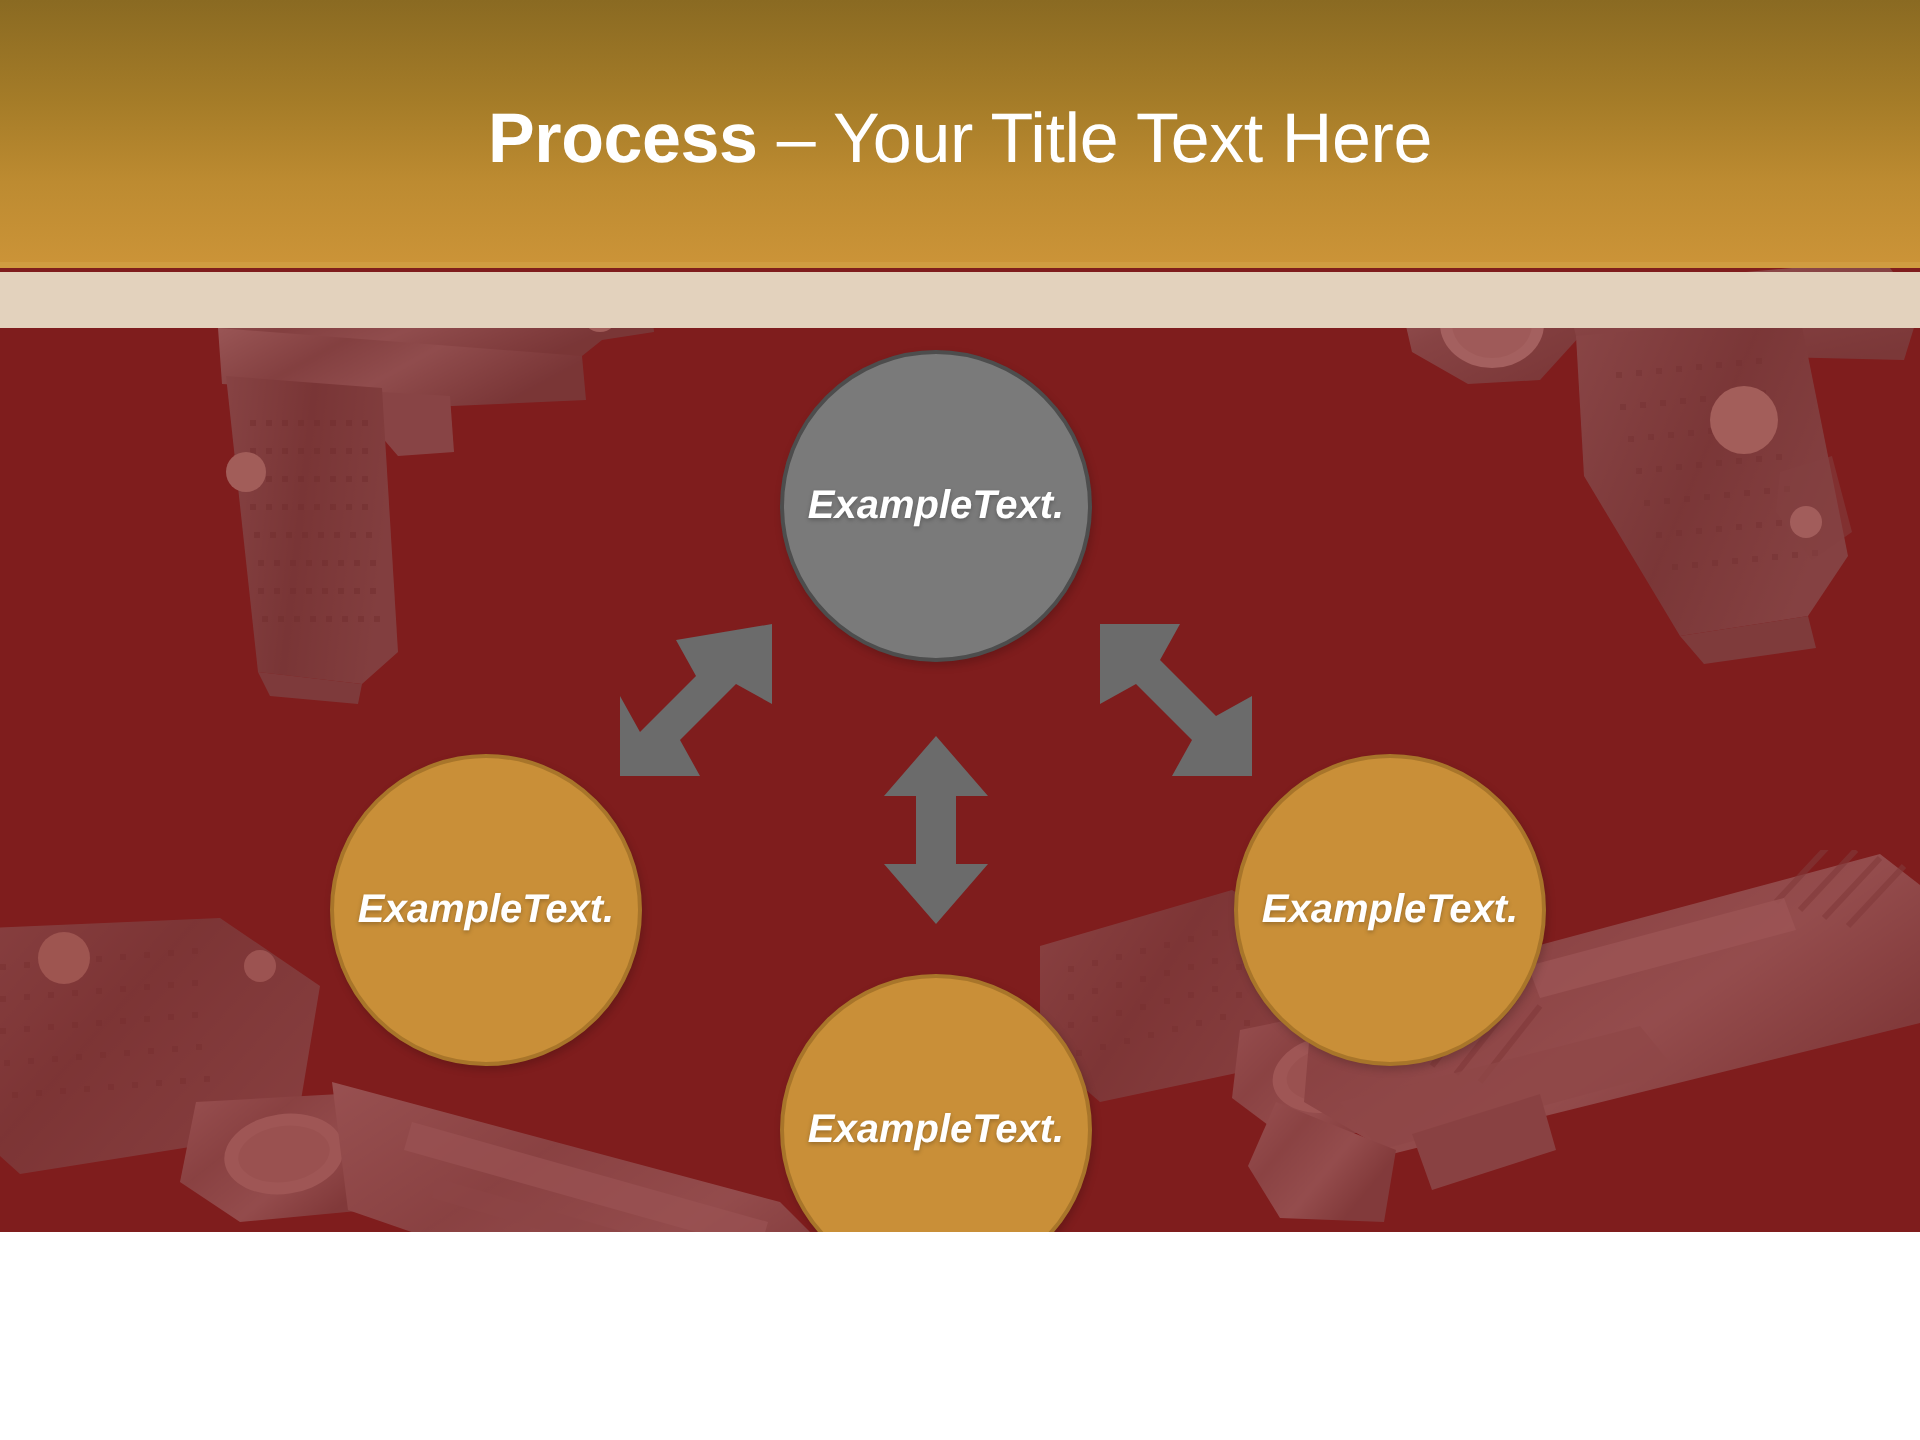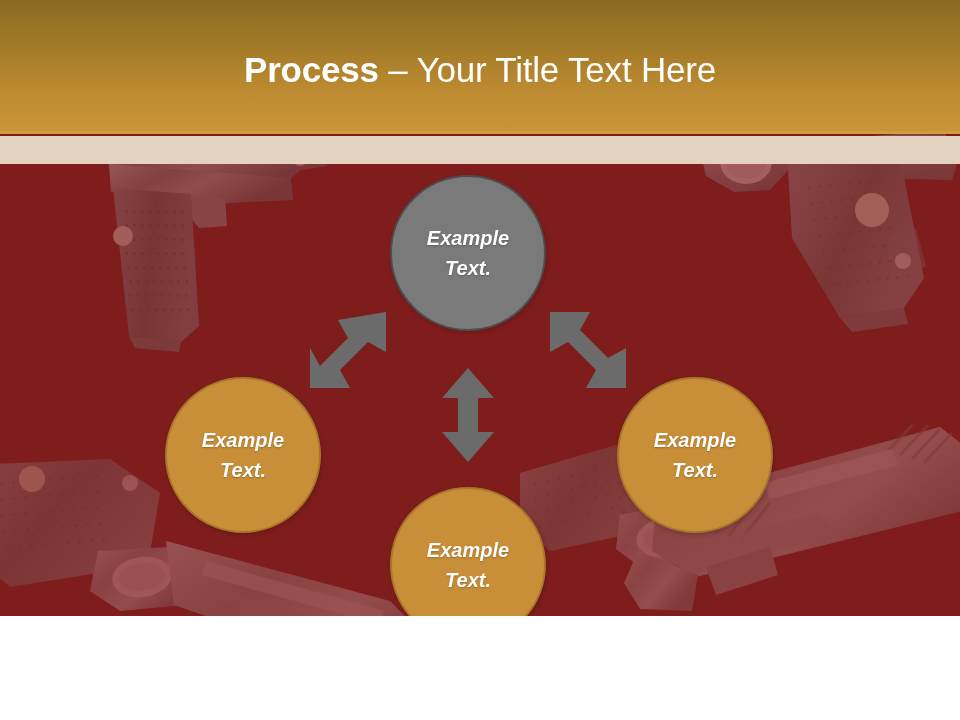--- a/index.html
+++ b/index.html
@@ -76,21 +76,21 @@
   }
 
   
   .node {
     position: absolute;
     width: 156px;
     height: 156px;
     border-radius: 50%;
     box-sizing: border-box;
     display: flex;
-    flex-direction: column;
+    flex-direction: row;
     align-items: center;
     justify-content: center;
     z-index: 25;
     box-shadow: 1px 2px 4px rgba(0,0,0,0.18);
   }
   .node .node-line {
     color: #ffffff;
     font-style: italic;
     font-weight: 700;
     font-size: 20px;

